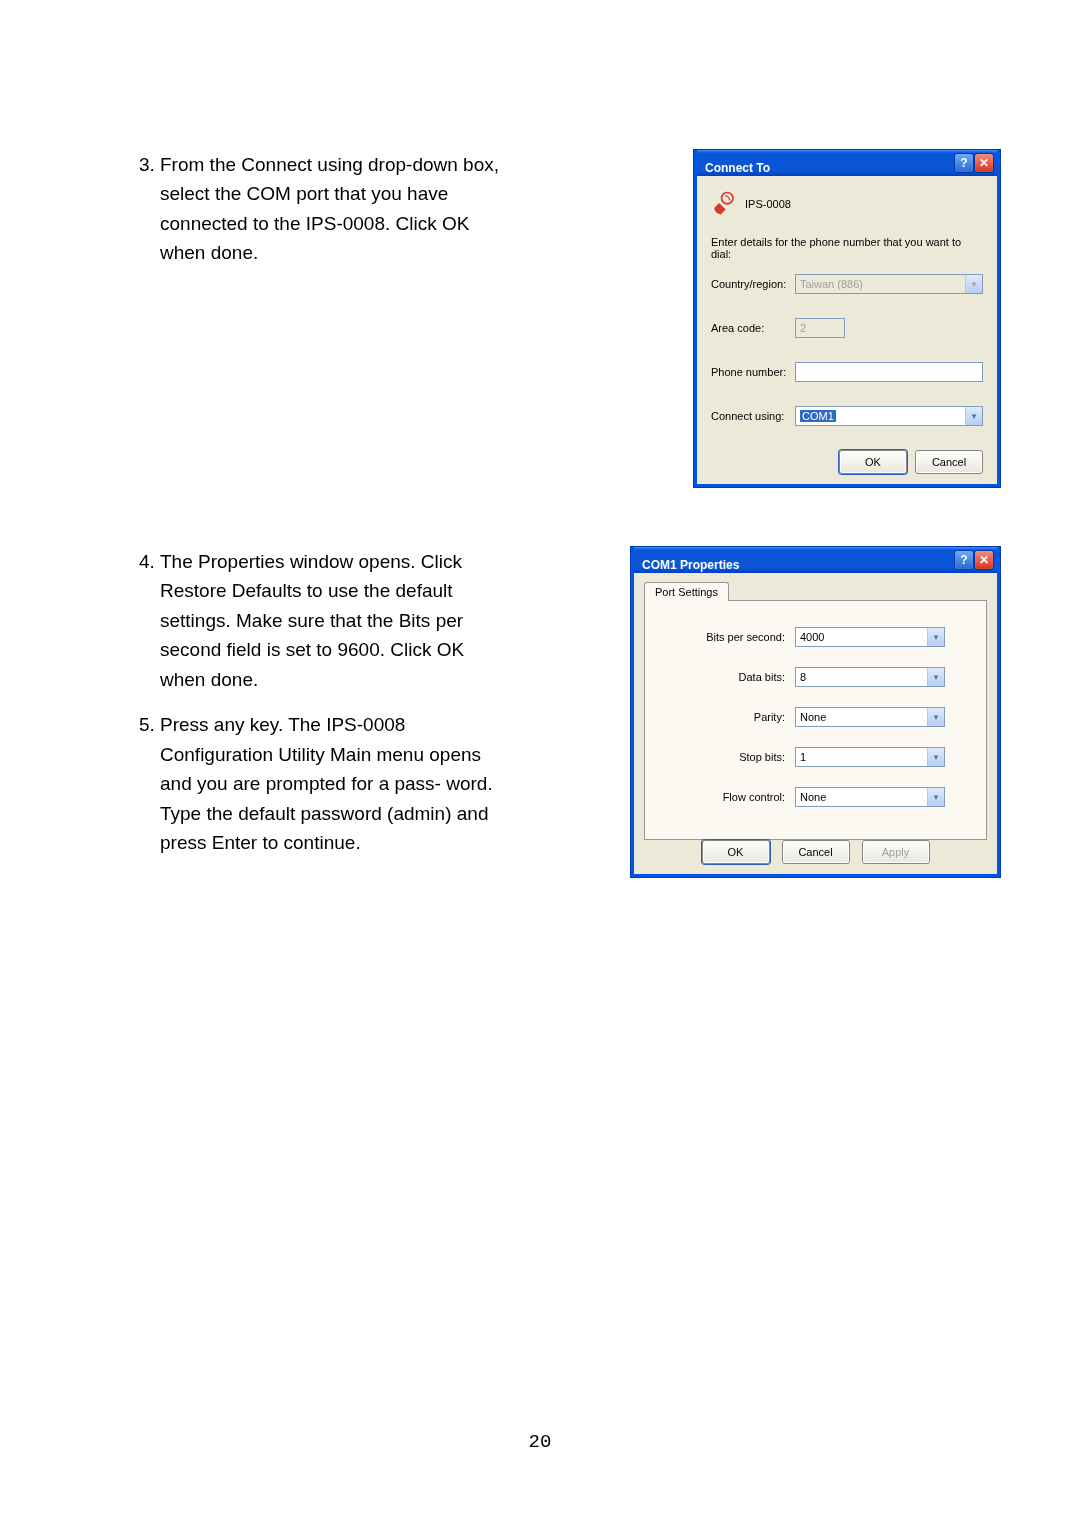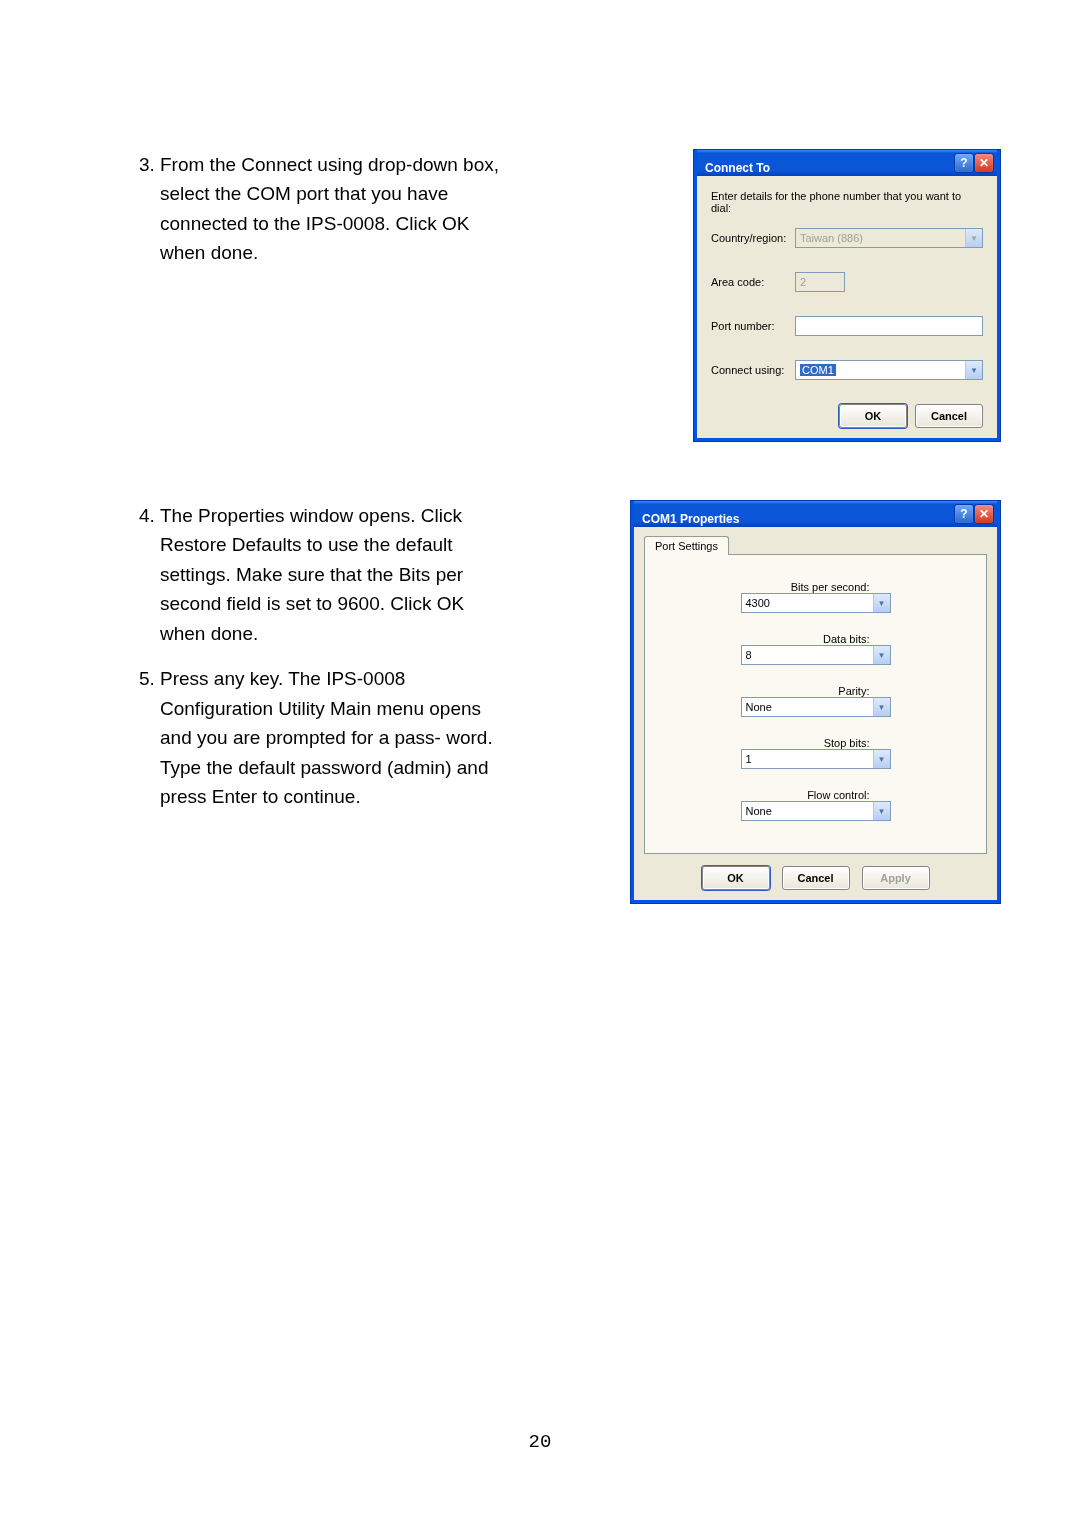--- a/index.html
+++ b/index.html
@@ -112,22 +112,20 @@
   .chev {
     position:absolute; right:0; top:0;
     width:16px; height:100%;
     display:flex;align-items:center;justify-content:center;
     border-left:1px solid #b6c8e0;
     background:linear-gradient(to bottom,#dfeafb,#b6cef0);
     font-size:9px; color:#4a6ea9;
   }
   .btn-row {
     display:flex; justify-content:flex-end; gap:8px;
-    margin-top:12px;
-    font-weight:bold;
   }
   .wbtn {
     min-width:66px;
     height:22px;
     font-size:11px;
     background: linear-gradient(to bottom,#fefefe,#e9e7da);
     border:1px solid #848484;
     border-radius:3px;
     box-shadow: inset 0 0 0 1px #fff;
     display:flex;align-items:center;justify-content:center;
@@ -157,21 +155,20 @@
   }
   .tab.active { background:#fbf9f2; }
   .tabpanel {
     border:1px solid #919b9c;
     padding: 26px 22px 12px 22px;
     background:#fbf9f2;
   }
   .prow {
     display:flex; align-items:center;
     margin-bottom:20px;
-    flex-direction:column;
   }
   .prow label {
     width:118px; text-align:right; margin-right:10px; font-size:11px;
   }
   .prow .sel { width:150px; flex:none; }
   .restore-row {
     display:flex; justify-content:flex-end;
     margin-top:4px;
   }
   .pagenum {
@@ -195,36 +192,46 @@
       </ol>
     </div>
     <div class="img-col">
       <div class="dlg">
         <div class="titlebar">
           <span data-bind="connect.title">Connect To</span>
           <div class="tbtn help-btn">?</div>
           <div class="tbtn close-btn">✕</div>
         </div>
         <div class="dlg-body">
+          <div class="conn-icon">
+            <span>
+              <svg viewBox="0 0 32 32">
+                <path d="M4 22 L10 16 L18 24 L12 30 Q4 28 4 22" fill="#d43a2a"></path>
+                <circle cx="20" cy="10" r="7" fill="none" stroke="#d43a2a" stroke-width="2"></circle>
+                <path d="M17 7 a6 6 0 0 1 6 6" fill="none" stroke="#d43a2a" stroke-width="1.5"></path>
+              </svg>
+            </span>
+            <span class="conn-name" data-bind="connect.name">IPS-0008</span>
+          </div>
           <div class="instr" data-bind="connect.instruction">Enter details for the phone number that you want to dial:</div>
           <div class="form-row">
             <label data-bind="connect.country_label">Country/region:</label>
             <div class="sel disabled">
               <span data-bind="connect.country_value">Taiwan (886)</span>
               <span class="chev">▾</span>
             </div>
           </div>
           <div class="form-row">
             <label data-bind="connect.area_label">Area code:</label>
             <div class="inp" style="flex:none;width:50px;color:#a0a0a0;background:#ece9d8;">
               <span data-bind="connect.area_value">2</span>
             </div>
           </div>
           <div class="form-row">
-            <label data-bind="connect.phone_label">Port number:</label>
+            <label data-bind="connect.phone_label">Phone number:</label>
             <div class="inp">
               <span data-bind="connect.phone_value"></span>
             </div>
           </div>
           <div class="form-row">
             <label data-bind="connect.using_label">Connect using:</label>
             <div class="sel highlight">
               <span data-bind="connect.using_value">COM1</span>
               <span class="chev">▾</span>
             </div>
@@ -253,21 +260,21 @@
           <div class="tbtn close-btn">✕</div>
         </div>
         <div class="dlg-body">
           <div class="tabbar">
             <div class="tab active" data-bind="com.tab">Port Settings</div>
           </div>
           <div class="tabpanel">
             <div class="prow">
               <label data-bind="com.bps_label">Bits per second:</label>
               <div class="sel">
-                <span data-bind="com.bps_value">4300</span>
+                <span data-bind="com.bps_value">4000</span>
                 <span class="chev">▾</span>
               </div>
             </div>
             <div class="prow">
               <label data-bind="com.databits_label">Data bits:</label>
               <div class="sel">
                 <span data-bind="com.databits_value">8</span>
                 <span class="chev">▾</span>
               </div>
             </div>

